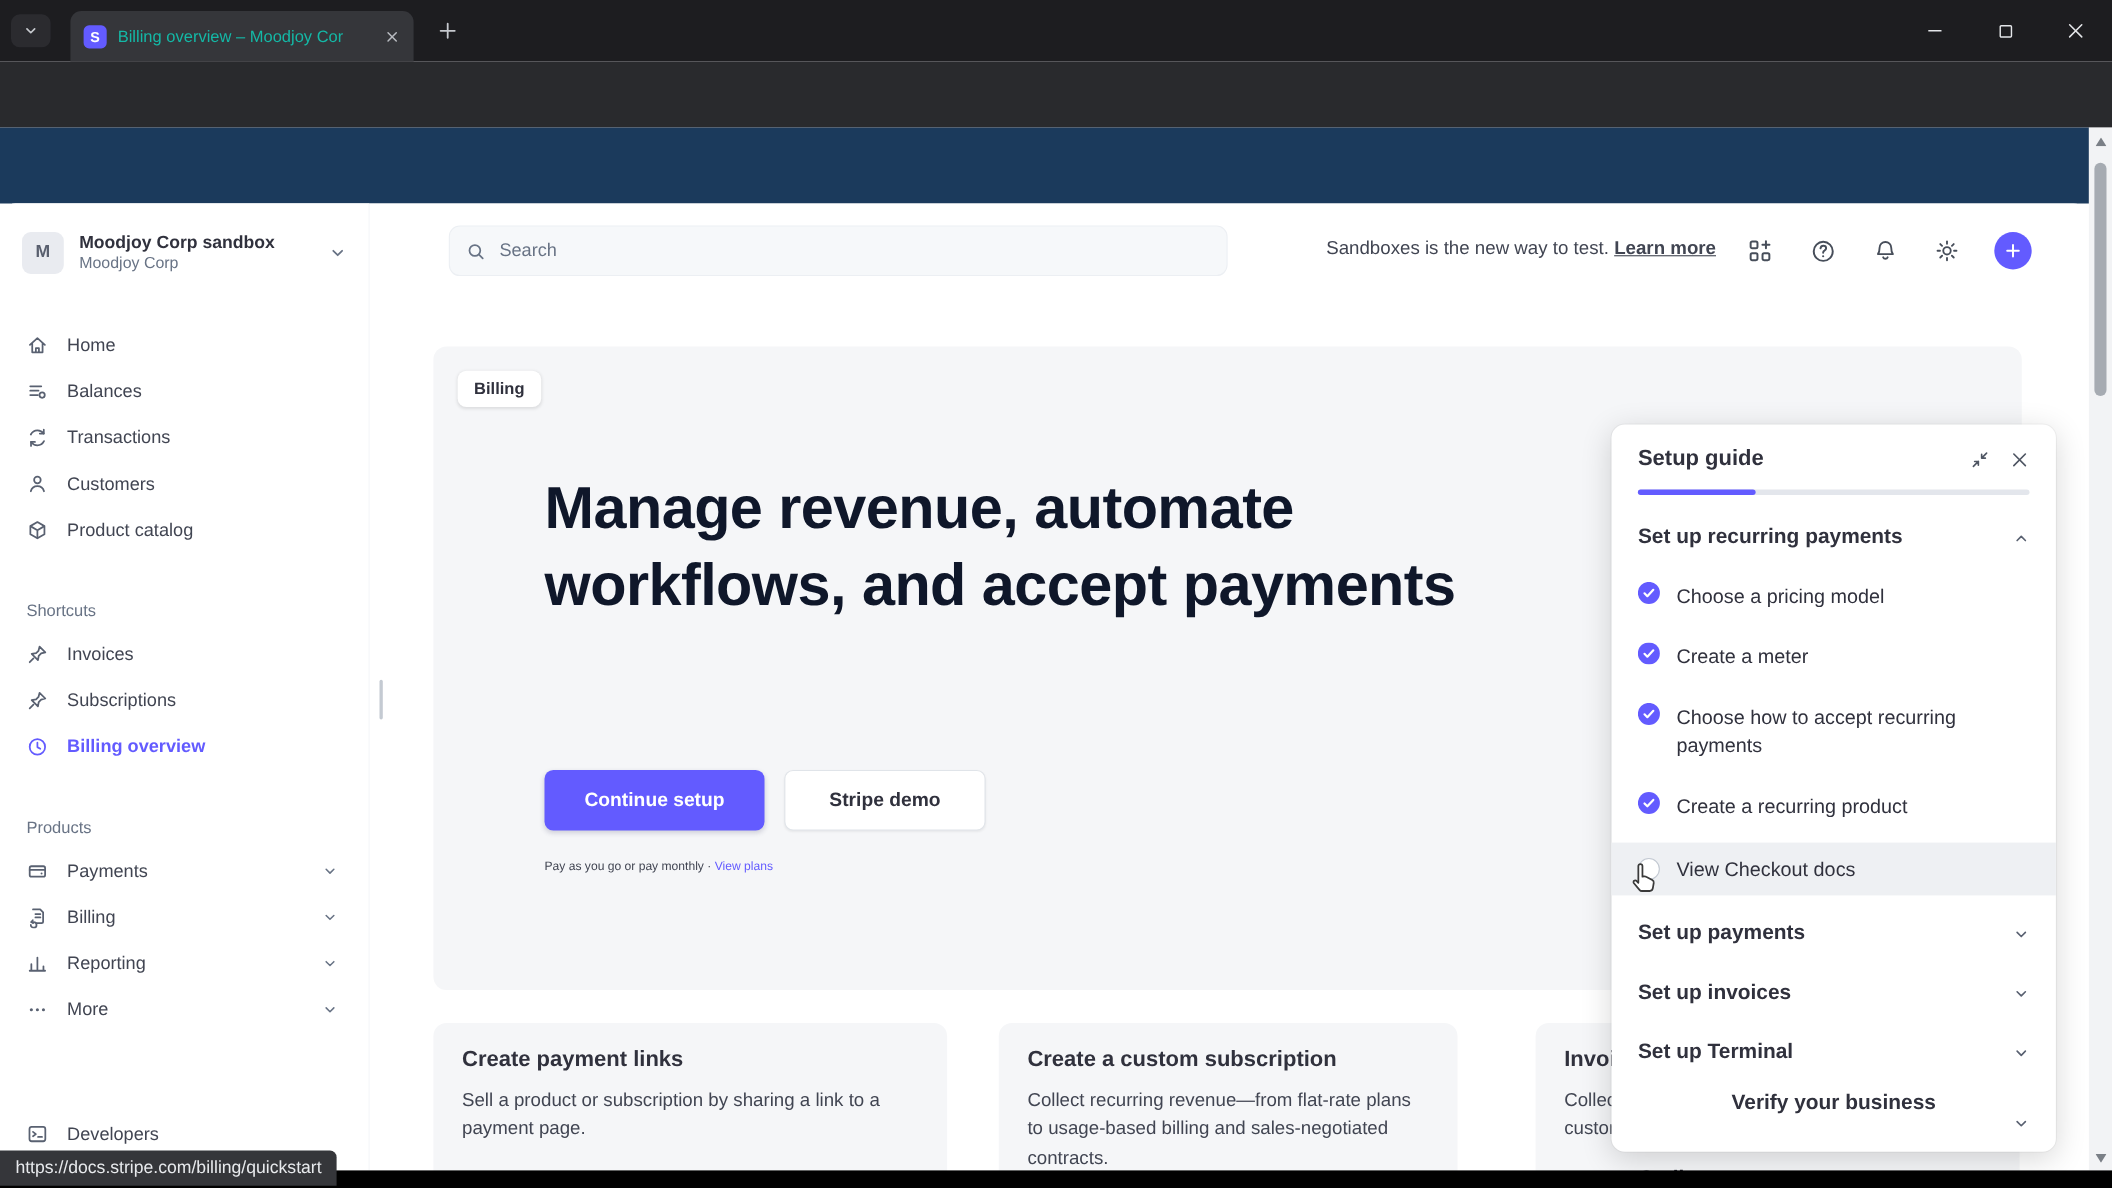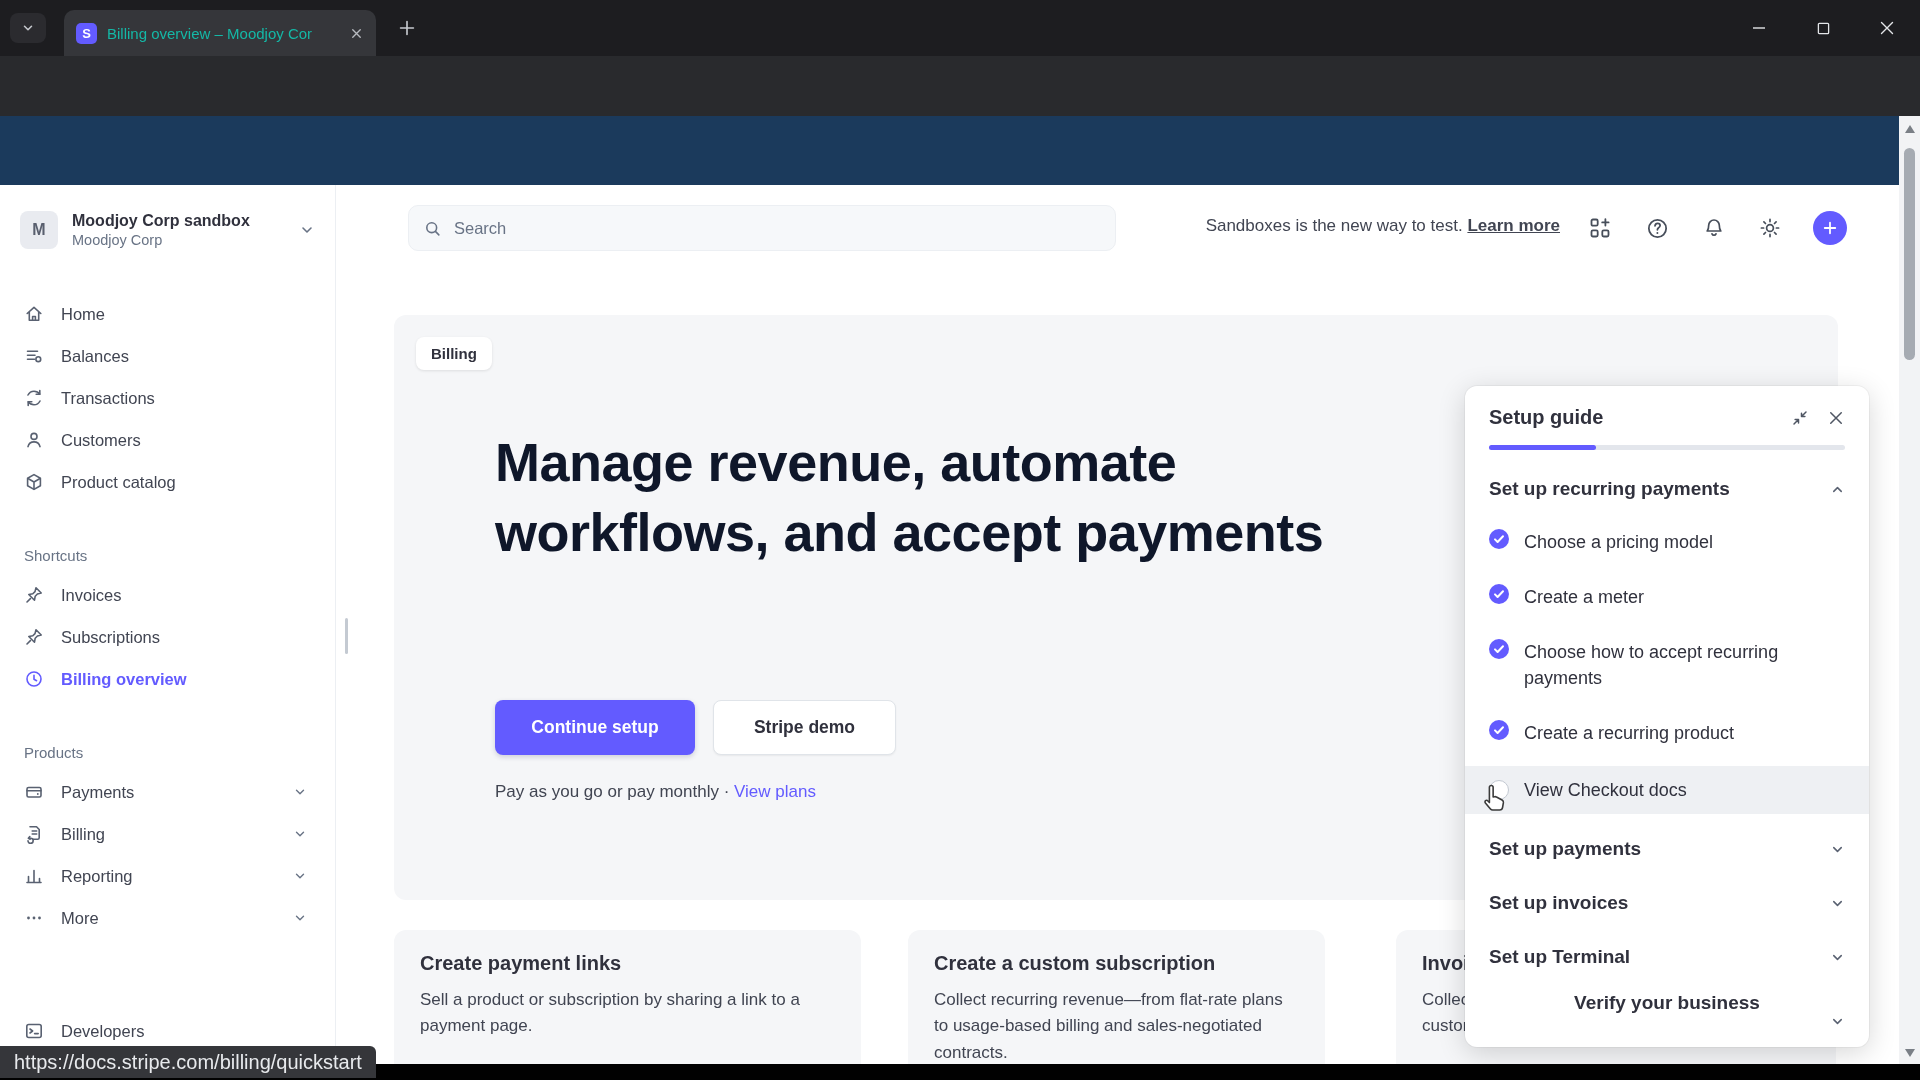--- a/index.html
+++ b/index.html
@@ -72,21 +72,21 @@
   .h1{left:495px;top:428px;width:980px;font-size:54px;font-weight:800;color:#0f172a;line-height:1.29;
     letter-spacing:-.5px;white-space:pre-line;}
   .herop{left:495px;top:608px;width:775px;font-size:20.5px;color:#414552;line-height:1.58;}
   .plink{color:#635bff;cursor:pointer;}
   .ctabtn{left:495px;top:700px;width:200px;height:55px;border-radius:8px;background:#635bff;color:#fff;
     font-size:17.5px;font-weight:bold;display:flex;align-items:center;justify-content:center;border:none;
     box-shadow:0 2px 5px rgba(50,50,93,.2);}
   .demobtn{left:713px;top:700px;width:183px;height:55px;border-radius:8px;background:#fff;color:#30313d;
     font-size:17.5px;font-weight:bold;display:flex;align-items:center;justify-content:center;
     border:1px solid #e0e4e9;box-shadow:0 1px 2px rgba(0,0,0,.06);}
-  .footnote{left:495px;top:782px;font-size:17px;color:#414552;}
+  .footnote{left:495px;top:782px;font-size:11px;color:#414552;}
   
   .card{top:930px;height:150px;background:#f5f6f8;border-radius:12px;box-sizing:border-box;padding:22px 26px;}
   .cardtitle{font-size:20px;font-weight:bold;color:#30313d;}
   .cardbody{margin-top:12px;font-size:17px;color:#414552;line-height:1.55;white-space:pre-line;}
   
   .panel{left:1465px;top:386px;width:404px;height:661px;background:#fff;border-radius:12px;z-index:40;
     box-shadow:0 6px 28px rgba(0,0,0,.16),0 0 0 1px rgba(0,0,0,.04);box-sizing:border-box;padding:20px 24px;}
   .panelhead{display:flex;align-items:center;}
   .paneltitle{font-size:20px;font-weight:bold;color:#30313d;flex:1;}
   .panelicons{display:flex;gap:18px;color:#4f5663;}
@@ -99,21 +99,21 @@
   .chk .wrap{width:300px;}
   .chkhl{margin:20px -24px 0 -24px;padding:0 24px;height:48px;background:#eef0f3;display:flex;align-items:center;gap:15px;
     font-size:18px;color:#30313d;position:relative;}
   .circle{width:20px;height:20px;border-radius:50%;border:1.5px solid #c3c9d2;box-sizing:border-box;flex:0 0 auto;background:#fff;}
   .cursor{position:absolute;left:14px;top:16px;z-index:80;}
   
   .scrollcol{left:1899px;top:116px;width:21px;height:948px;background:#f2f3f5;}
   .thumb{left:1904px;top:148px;width:11px;height:212px;border-radius:6px;background:#a6abb2;}
   .sarrow{left:1899px;width:21px;height:18px;display:flex;align-items:center;justify-content:center;color:#7a7f86;}
   
-  .statuschip{left:0;top:1046px;height:32px;background:#35363a;color:#e8eaed;font-size:20px;display:flex;
+  .statuschip{left:0;top:1046px;height:32px;background:#35363a;color:#e8eaed;font-size:16px;display:flex;
     align-items:center;padding:0 14px;border-radius:0 6px 0 0;z-index:70;}
   .blackstrip{left:0;top:1064px;width:1920px;height:16px;background:#010101;z-index:60;}
 </style>
 </head>
 <body>
 
 <div id="screen">
 
   <div class="abs tabstrip">
     <div class="abs tabsearch">

